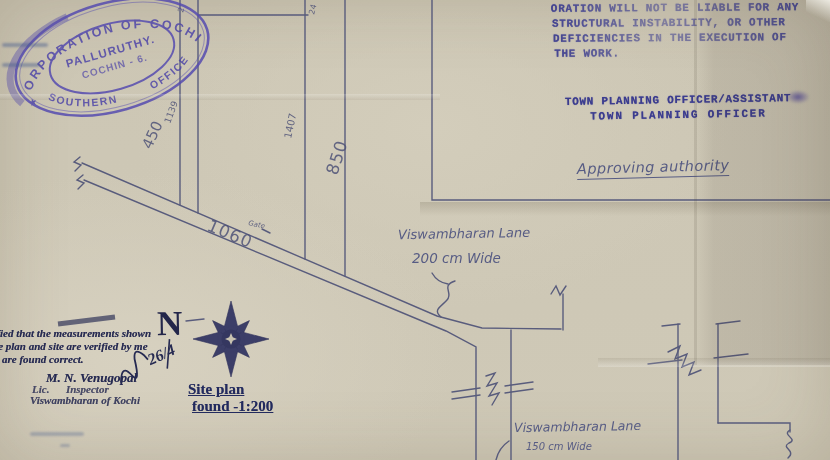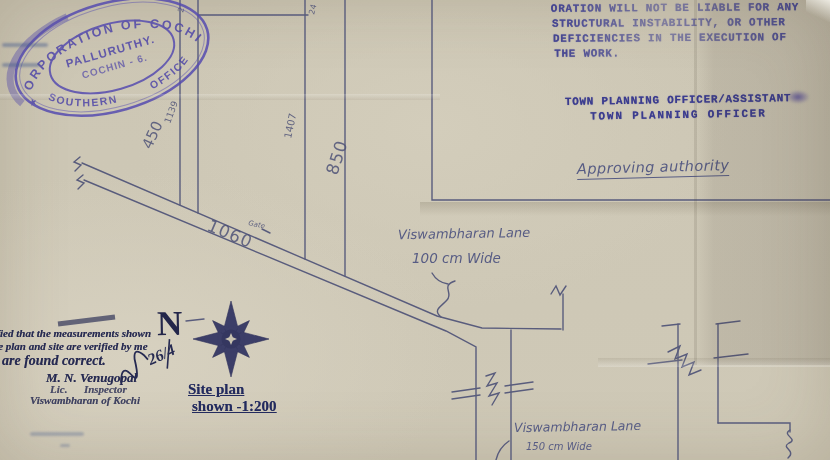--- a/index.html
+++ b/index.html
@@ -144,39 +144,39 @@
 
   <div class="abs typed" style="left:565px;top:93px;transform:rotate(-1deg)">
     <div>TOWN PLANNING OFFICER/ASSISTANT</div>
     <div style="margin-left:25px;letter-spacing:1.8px">TOWN PLANNING OFFICER</div>
   </div>
   <div class="abs blob" style="left:786px;top:90px;width:24px;height:14px"></div>
 
   <div class="abs hand" style="left:577px;top:159px;font-size:14.5px;letter-spacing:.4px;transform:rotate(-1.5deg);border-bottom:1.3px solid #575c84;padding-bottom:2px">Approving authority</div>
 
   <div class="abs hand" style="left:398px;top:226px;font-size:13px;transform:rotate(-1deg)">Viswambharan Lane</div>
-  <div class="abs hand" style="left:412px;top:250px;font-size:13.5px">100 cm Wide</div>
+  <div class="abs hand" style="left:412px;top:250px;font-size:13.5px">200 cm Wide</div>
 
   <div class="abs hand" style="left:514px;top:419px;font-size:12.5px;transform:rotate(-1deg)">Viswambharan Lane</div>
   <div class="abs hand" style="left:526px;top:441px;font-size:10px">150 cm Wide</div>
 
   <div class="abs" style="left:0;top:0">
     <div class="abs cert" style="left:-14px;top:327px;font-size:11px">rtified that the measurements shown</div>
     <div class="abs cert" style="left:-11px;top:340px;font-size:11px">the plan and site are verified by me</div>
-    <div class="abs cert" style="left:2px;top:353px;font-size:14px">are found correct.</div>
+    <div class="abs cert" style="left:2px;top:353px;font-size:11px">are found correct.</div>
     <div class="abs cert" style="left:46px;top:370px;font-size:13px">M. N. Venugopal</div>
-    <div class="abs cert" style="left:50px;top:383px;font-size:11px;opacity:.8">Lic.&nbsp;&nbsp;&nbsp;&nbsp;&nbsp;&nbsp;Inspector</div>
+    <div class="abs cert" style="left:32px;top:383px;font-size:11px;opacity:.8">Lic.&nbsp;&nbsp;&nbsp;&nbsp;&nbsp;&nbsp;Inspector</div>
     <div class="abs cert" style="left:30px;top:394px;font-size:11px;opacity:.85">Viswambharan of Kochi</div>
   </div>
 
   <div class="abs north" style="left:157px;top:306px;transform:rotate(-1deg)">N</div>
 
   <div class="abs" style="left:188px;top:381px">
     <div class="titleblk" style="font-size:15px">Site plan</div>
-    <div class="titleblk" style="font-size:15px;margin-left:4px">shown -1:200</div>
+    <div class="titleblk" style="font-size:15px;margin-left:4px">found -1:200</div>
   </div>
 
   <div class="abs smudge" style="left:2px;top:43px;width:46px;height:4px"></div>
   <div class="abs smudge" style="left:2px;top:63px;width:38px;height:4px"></div>
   <div class="abs smudge" style="left:30px;top:432px;width:54px;height:4px;opacity:.7"></div>
   <div class="abs smudge" style="left:60px;top:444px;width:10px;height:3px;opacity:.7"></div>
 
   <div class="abs overlay" style="left:695px;top:0;width:135px;height:365px;background:linear-gradient(90deg,rgba(60,50,40,0) 0%,rgba(60,50,40,.10) 14%,rgba(60,50,40,.14) 100%)"></div>
   <div class="abs overlay" style="left:694px;top:0;width:3px;height:365px;background:rgba(80,70,55,.14)"></div>
   <div class="abs overlay" style="left:0;top:94px;width:440px;height:6px;background:linear-gradient(180deg,rgba(255,255,255,.20),rgba(90,80,60,.08))"></div>

